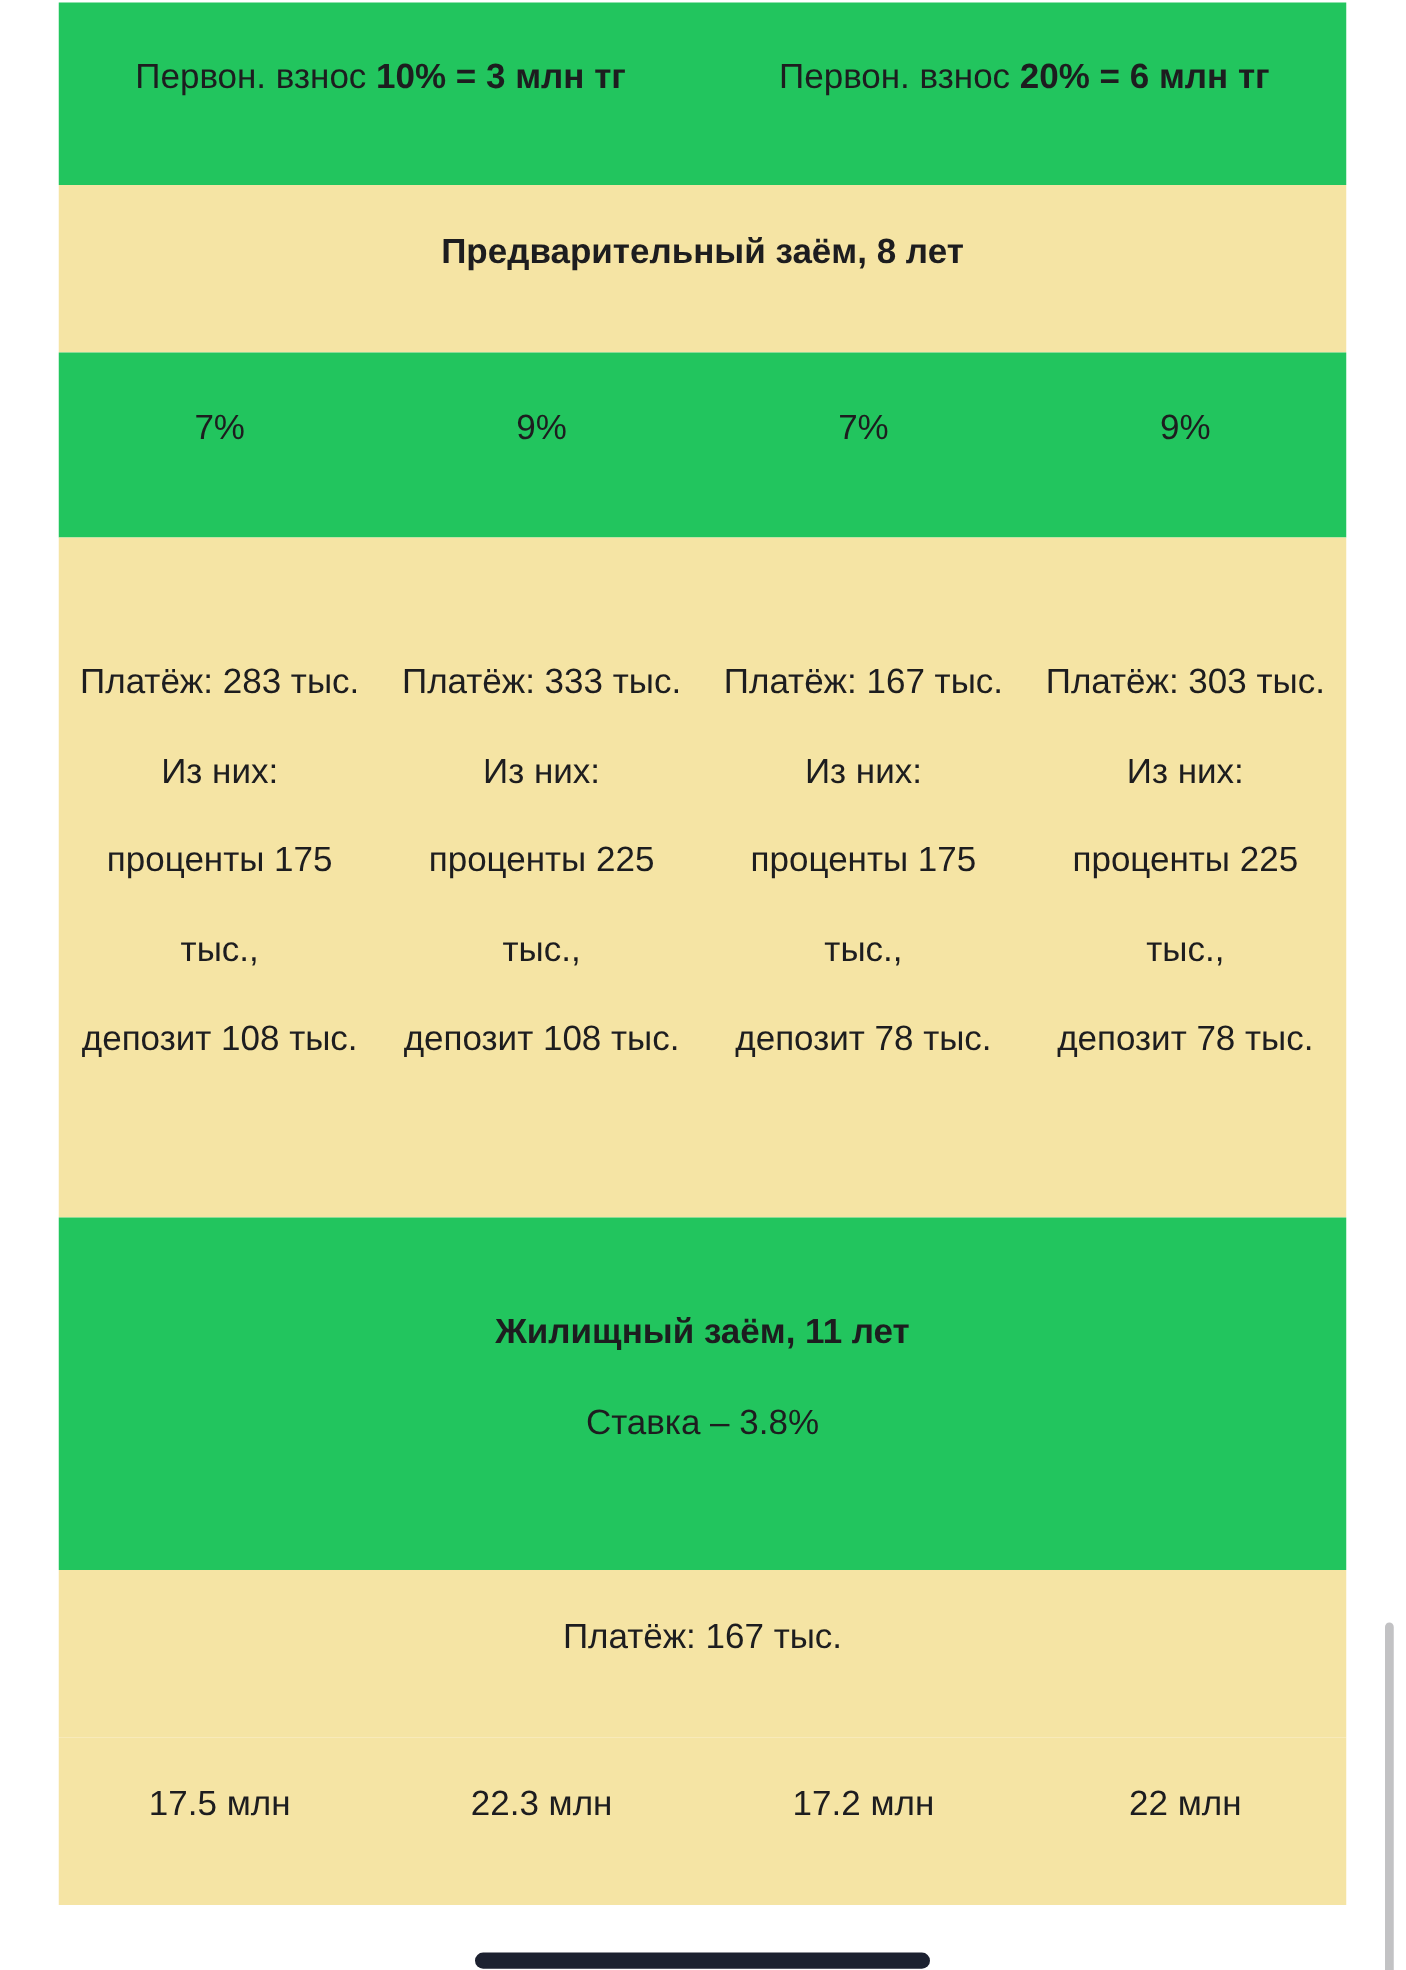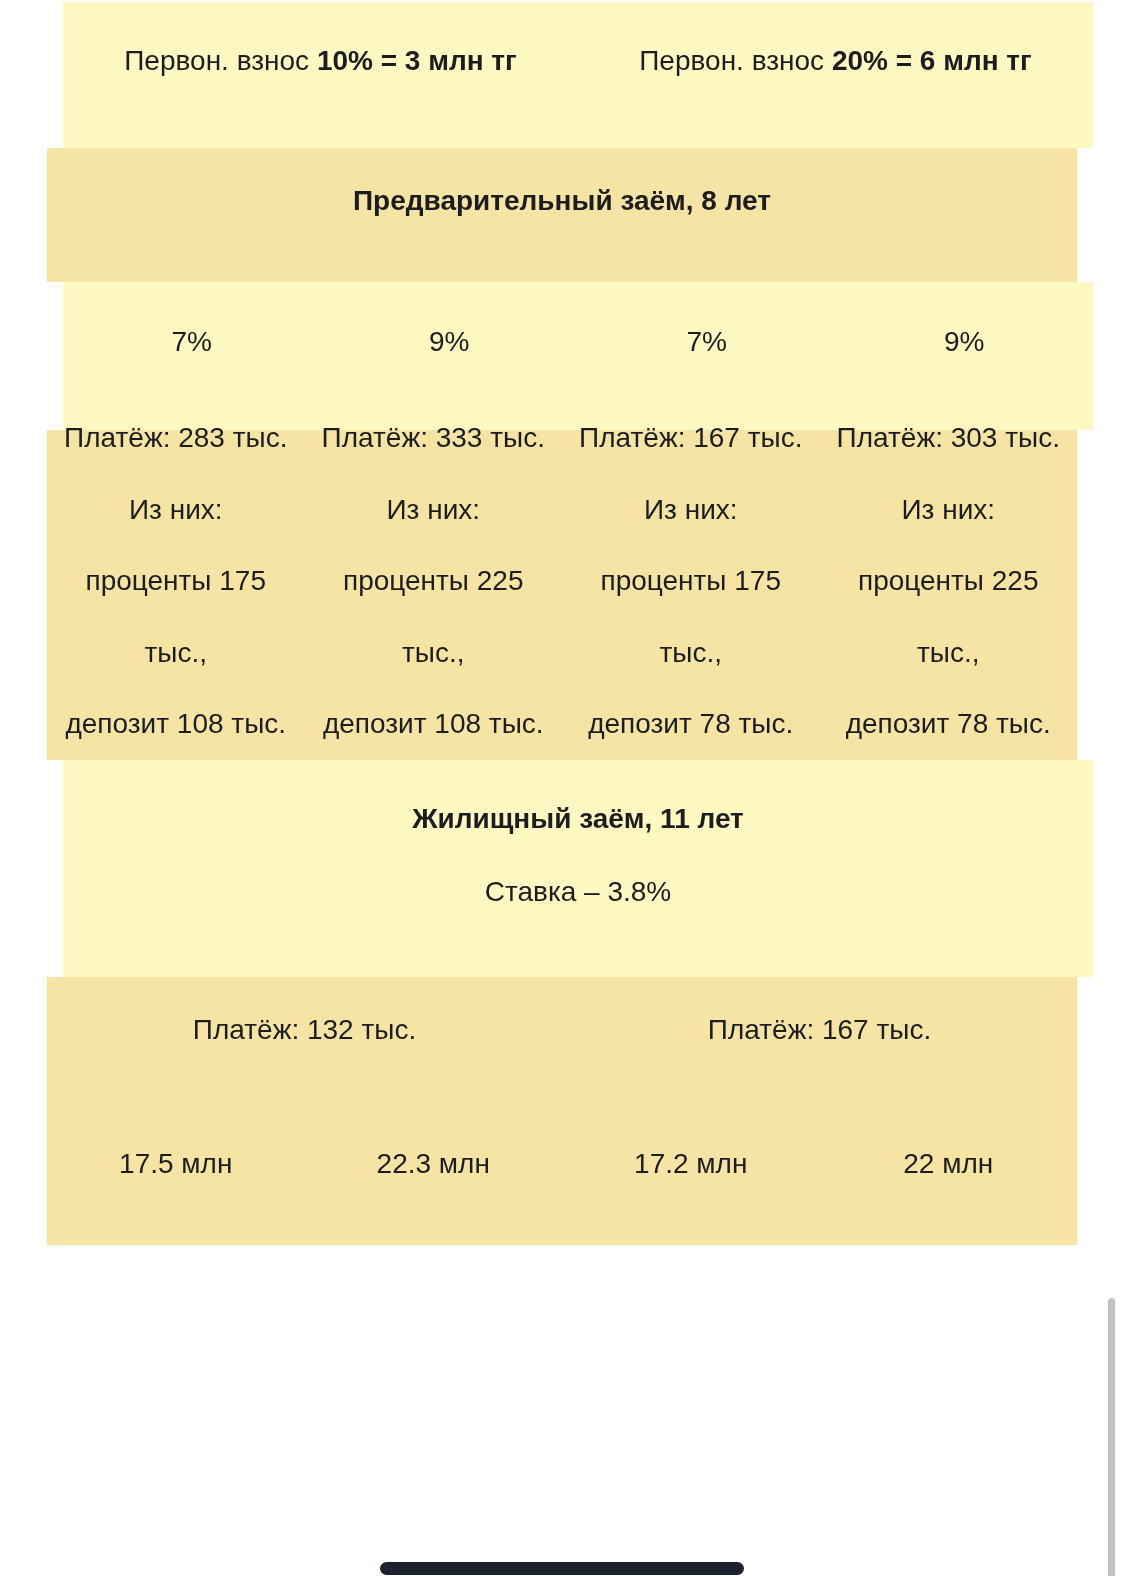--- a/index.html
+++ b/index.html
@@ -14,39 +14,39 @@
     color: #1d1d1f;
     font-size: 28px;
   }
   .content {
     position: absolute;
     left: 47px;
     top: 2px;
     width: 1030px;
   }
   .row { display: flex; width: 100%; }
-  .cream { background: #fef9c3; margin-left: 16px; }
+  .cream { background: #22c55e; }
   .yellow { background: #f5e4a4; }
   .cell {
     flex: 1;
     display: flex;
     flex-direction: column;
     align-items: center;
     justify-content: center;
     text-align: center;
     padding-bottom: 28px;
   }
   .line { line-height: 71.5px; white-space: nowrap; }
   .tline { line-height: 73px; white-space: nowrap; }
   b { font-weight: 700; }
   .h146 { height: 146px; }
   .h147 { height: 134px; }
   .h148 { height: 148px; }
-  .h217 { height: 217px; justify-content: center; }
-  .h435 { height: 330px; }
+  .h217 { height: 282px; justify-content: center; }
+  .h435 { height: 544px; }
   .scrollbar-thumb {
     position: absolute;
     left: 1108px;
     top: 1298px;
     width: 7px;
     height: 284px;
     border-radius: 4px;
     background: #c2c2c4;
   }
   .home-indicator {
@@ -128,23 +128,20 @@
 
     <div class="row cream h217">
       <div class="cell">
         <div class="tline"><b>Жилищный заём, 11 лет</b></div>
         <div class="tline">Ставка – 3.8%</div>
       </div>
     </div>
 
     <div class="row yellow h147">
       <div class="cell">
-          <div class="line">Платёж: 132 тыс.</div>
-        </div>
-      <div class="cell">
           <div class="line">Платёж: 167 тыс.</div>
         </div>
     </div>
 
 
     <div class="row yellow h147">
       <div class="cell">
           <div class="line">17.5 млн</div>
         </div>
       <div class="cell">

